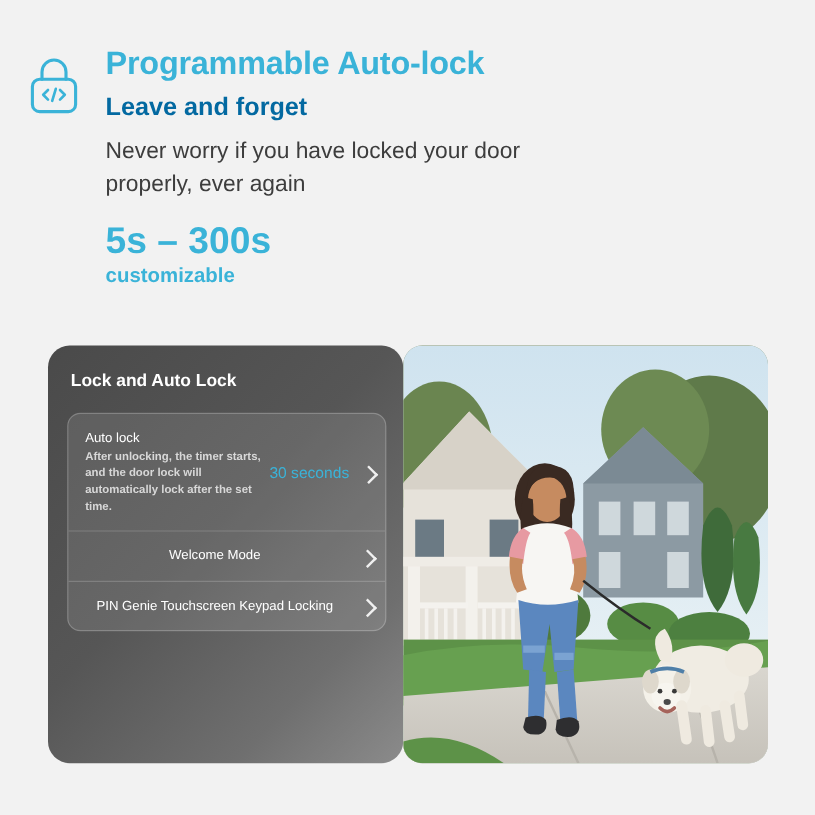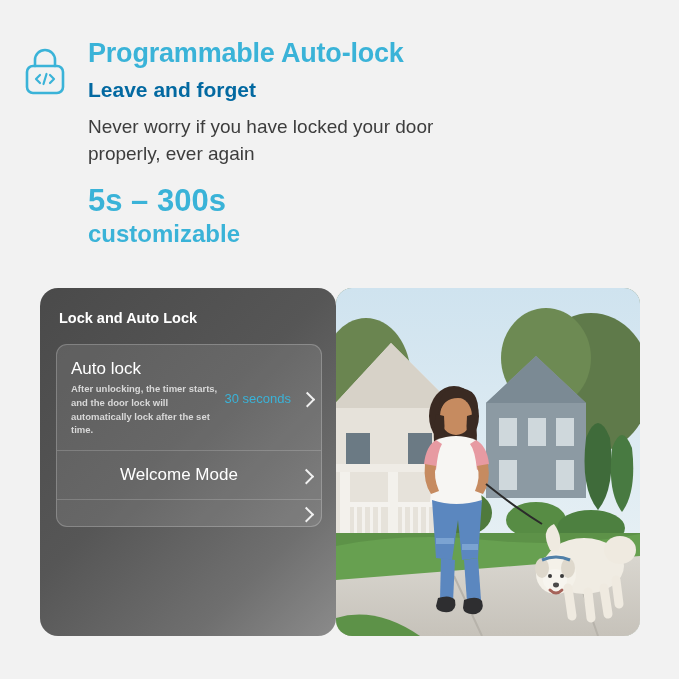--- a/index.html
+++ b/index.html
@@ -66,21 +66,21 @@
     max-width: 420px;
   }
   .range {
     font-size: 31px;
     font-weight: bold;
     color: #3ab3d8;
     line-height: 1.1;
     margin: 8px 0 0 0;
   }
   .range-sub {
-    font-size: 24px;
+    font-size: 17px;
     font-weight: bold;
     color: #3ab3d8;
     line-height: 1.2;
     margin: 2px 0 0 0;
   }
 
   
   .panel {
     position: absolute;
     left: 40px;
@@ -112,21 +112,21 @@
   }
   .card {
     position: relative;
     padding: 13px 34px 13px 14px;
   }
   .card + .card {
     border-top: 1px solid rgba(255,255,255,0.18);
     text-align: center;
   }
   .card-title {
-    font-size: 17px;
+    font-size: 11px;
     color: #ffffff;
     line-height: 1.3;
   }
   .card-desc {
     font-size: 9.5px;
     color: #d8d8d8;
     line-height: 1.45;
     margin-top: 2px;
     max-width: 160px;
     font-weight: bold;
@@ -206,20 +206,21 @@
         <div class="card-value">30 seconds</div>
         <span class="chev"></span>
       </div>
 
       <div class="card">
         <div class="card-title">Welcome Mode</div>
         <span class="chev"></span>
       </div>
 
       <div class="card">
+        <div class="card-title">PIN Genie Touchscreen Keypad Locking</div>
         <span class="chev"></span>
       </div>
 
     </div>
   </div>
 
   <div class="photo">
     <svg width="304" height="348" viewBox="0 0 304 348">
       <defs>
         <linearGradient id="sky" x1="0" y1="0" x2="0" y2="1">

